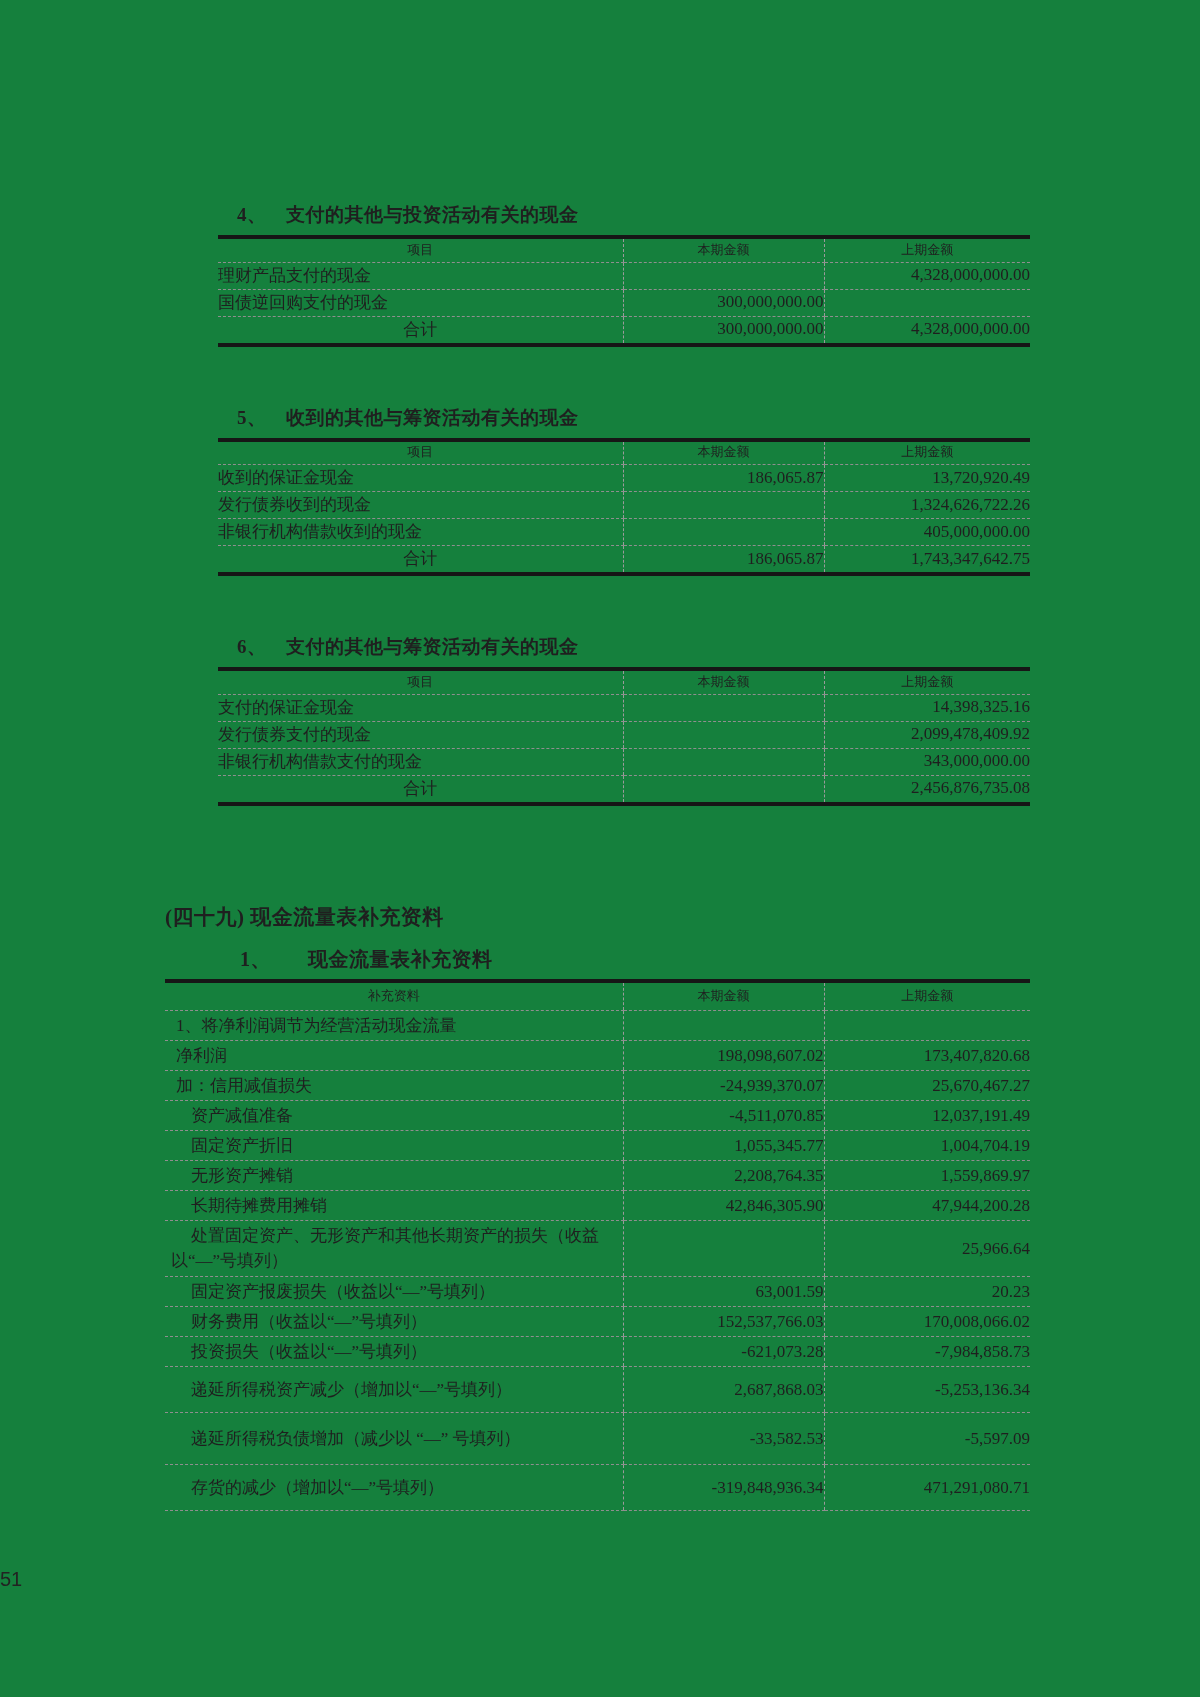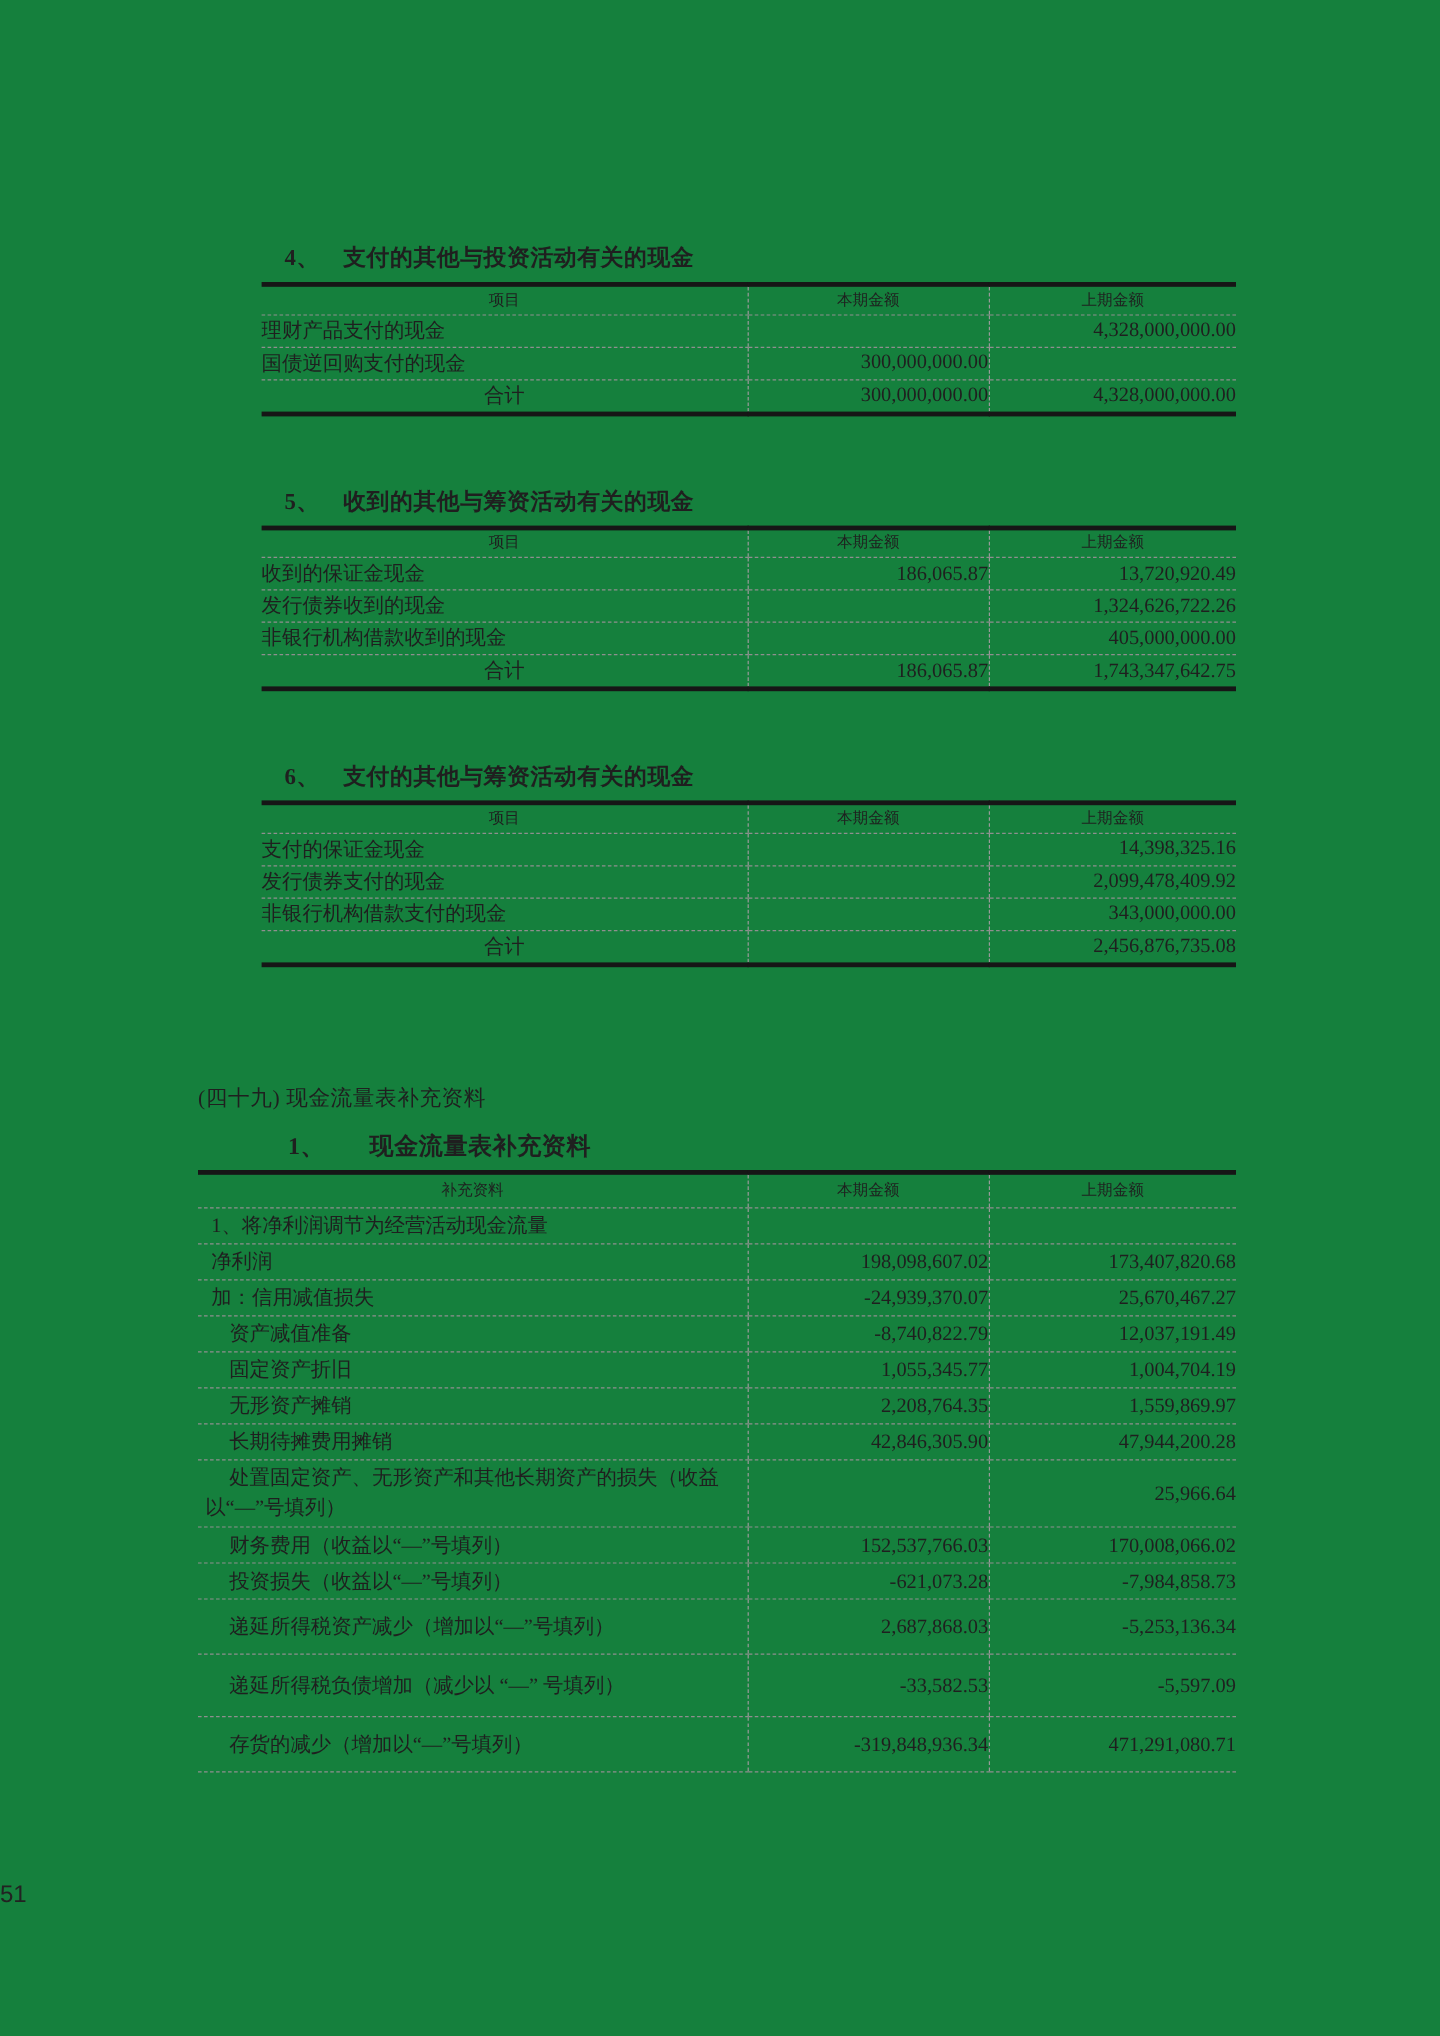--- a/index.html
+++ b/index.html
@@ -34,21 +34,21 @@
   table.fin.closed tbody tr:last-child td { border-bottom:none; }
   td.lbl { text-align:left; padding-left:8px; }
   td.lbl.total { text-align:center; padding-left:0; }
   td.num { text-align:right; padding-right:12px; }
 
   table.small col.c1 { width:405px; }
   table.small col.c2 { width:201px; }
   table.small col.c3 { width:206px; }
 
   
-  .supp-heading { margin-top:97px; font-size:18px; font-weight:normal; letter-spacing:0.5px; }
+  .supp-heading { margin-top:97px; font-size:21px; font-weight:bold; letter-spacing:0.5px; }
   .supp-sub { margin-top:15px; margin-bottom:6px; padding-left:75px; font-size:20px; font-weight:bold; letter-spacing:0.5px; }
   .supp-sub .no { display:inline-block; width:68px; }
 
   table.supp col.c1 { width:458px; }
   table.supp col.c2 { width:201px; }
   table.supp col.c3 { width:206px; }
   table.supp th { height:30px; }
   table.supp td { height:30px; line-height:25px; }
   table.supp td.lbl.ind0 { padding-left:11px; }
   table.supp td.lbl.ind1 { padding-left:6px; text-indent:20px; }
@@ -222,21 +222,21 @@
     <td class="num">198,098,607.02</td>
     <td class="num">173,407,820.68</td>
           </tr>
           <tr>
     <td class="lbl ind0">加：信用减值损失</td>
     <td class="num">-24,939,370.07</td>
     <td class="num">25,670,467.27</td>
           </tr>
           <tr>
     <td class="lbl ind1">资产减值准备</td>
-    <td class="num">-8,740,822.79</td>
+    <td class="num">-4,511,070.85</td>
     <td class="num">12,037,191.49</td>
           </tr>
           <tr>
     <td class="lbl ind1">固定资产折旧</td>
     <td class="num">1,055,345.77</td>
     <td class="num">1,004,704.19</td>
           </tr>
           <tr>
     <td class="lbl ind1">无形资产摊销</td>
     <td class="num">2,208,764.35</td>
@@ -246,20 +246,25 @@
     <td class="lbl ind1">长期待摊费用摊销</td>
     <td class="num">42,846,305.90</td>
     <td class="num">47,944,200.28</td>
           </tr>
           <tr class="wrap2">
     <td class="lbl ind1">处置固定资产、无形资产和其他长期资产的损失（收益以“—”号填列）</td>
     <td class="num"></td>
     <td class="num">25,966.64</td>
           </tr>
           <tr>
+    <td class="lbl ind1">固定资产报废损失（收益以“—”号填列）</td>
+    <td class="num">63,001.59</td>
+    <td class="num">20.23</td>
+          </tr>
+          <tr>
     <td class="lbl ind1">财务费用（收益以“—”号填列）</td>
     <td class="num">152,537,766.03</td>
     <td class="num">170,008,066.02</td>
           </tr>
           <tr>
     <td class="lbl ind1">投资损失（收益以“—”号填列）</td>
     <td class="num">-621,073.28</td>
     <td class="num">-7,984,858.73</td>
           </tr>
           <tr class="tall1">

